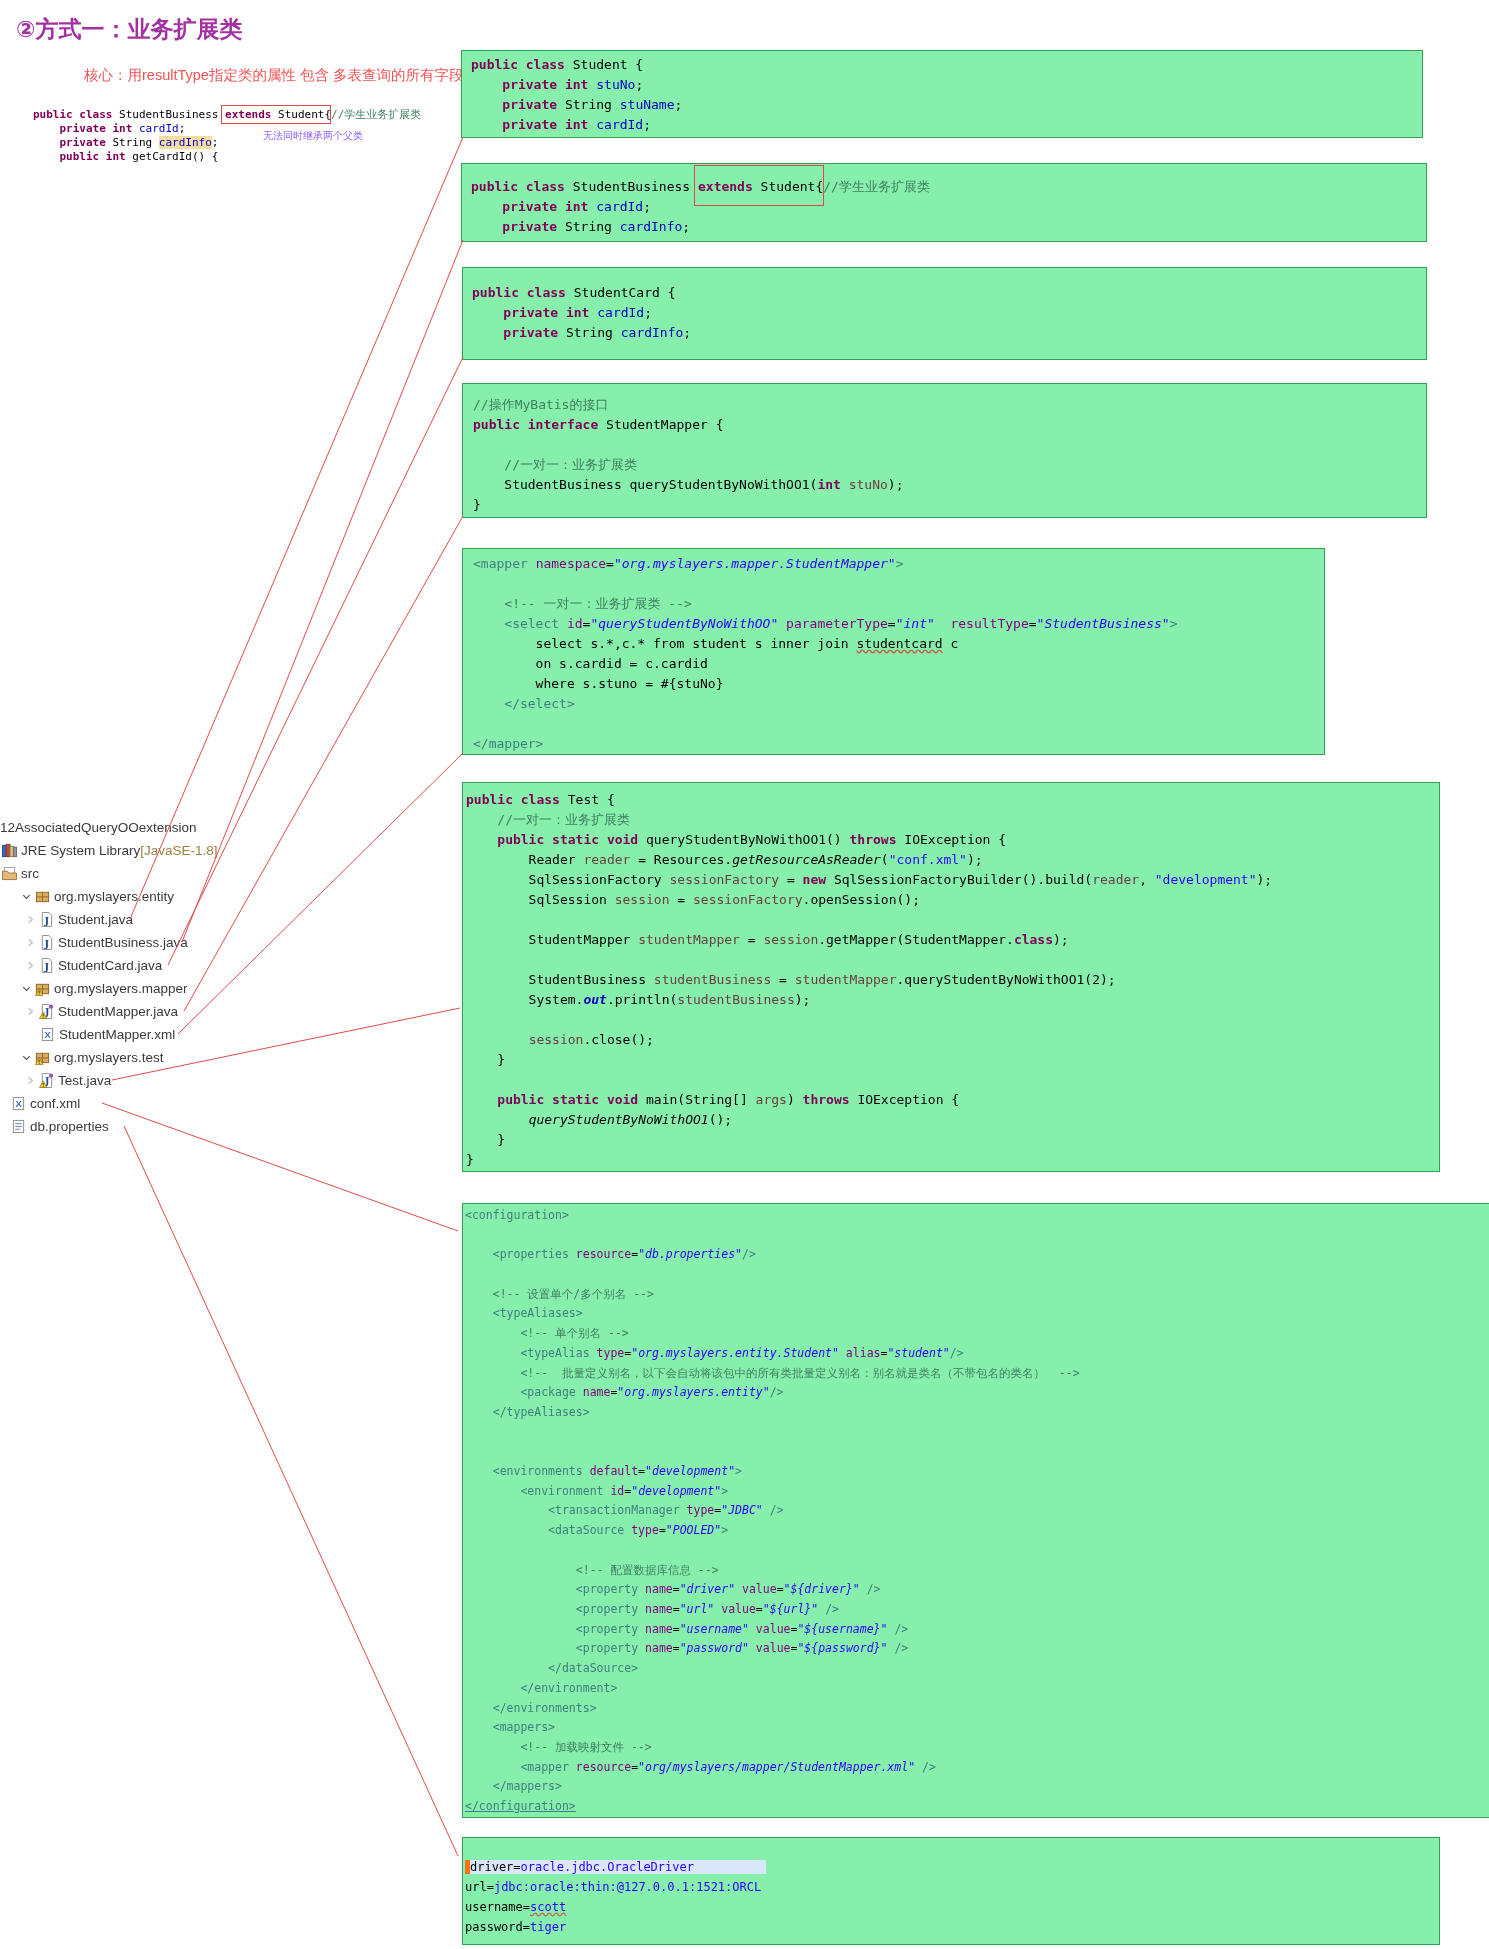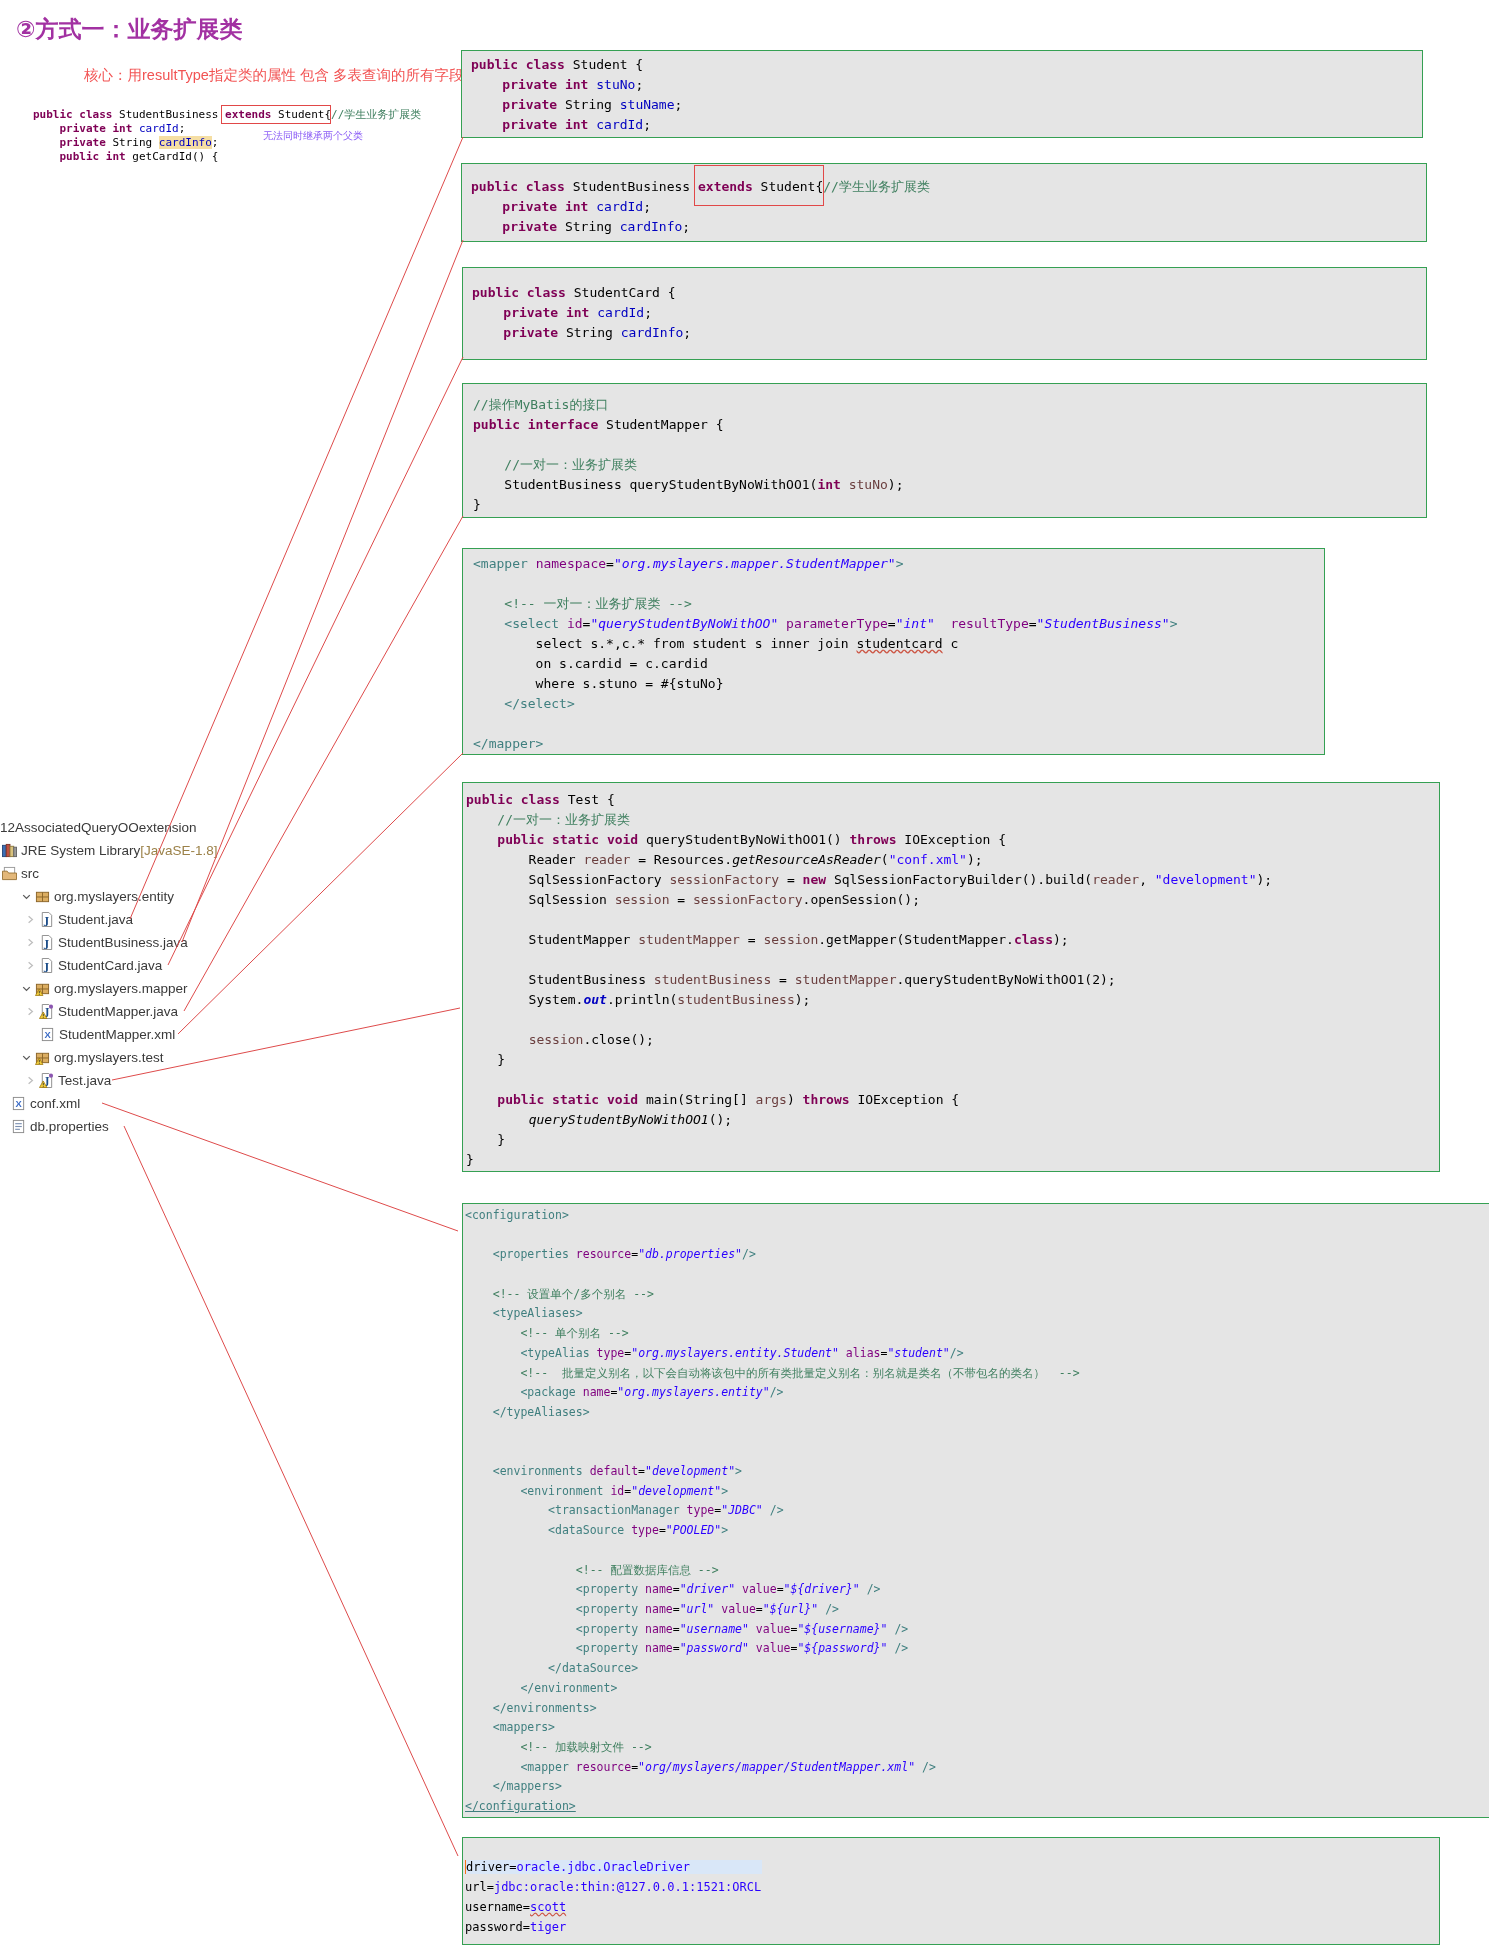--- a/index.html
+++ b/index.html
@@ -15,21 +15,21 @@
   #snippet{position:absolute;left:33px;top:108px;font-family:"DejaVu Sans Mono","Liberation Mono",monospace;
            font-size:11px;line-height:14px;white-space:pre;color:#000;}
   #snippet .cl{min-height:14px;}
 
   
   .red-rect{position:absolute;border:1px solid #E14848;background:transparent;}
   #snippet-rect{left:221px;top:105px;width:108px;height:17px;}
   #box2-rect{left:694px;top:165px;width:128px;height:39px;}
 
   
-  .codebox{position:absolute;box-sizing:border-box;border:1px solid #35A053;background:#e5e5e5;
+  .codebox{position:absolute;box-sizing:border-box;border:1px solid #35A053;background:#86efac;
            font-family:"DejaVu Sans Mono","Liberation Mono",monospace;font-size:13px;line-height:20px;
            white-space:pre;color:#000;overflow:hidden;}
   .codebox .cl{min-height:20px;}
   #box1{left:461px;top:50px;width:962px;height:88px;padding:4px 0 0 9px;}
   #box2{left:461px;top:163px;width:966px;height:79px;padding:13px 0 0 9px;}
   #box3{left:462px;top:267px;width:965px;height:93px;padding:15px 0 0 9px;}
   #box4{left:462px;top:383px;width:965px;height:135px;padding:11px 0 0 10px;}
   #box5{left:462px;top:548px;width:863px;height:207px;padding:5px 0 0 10px;}
   #box6{left:462px;top:782px;width:978px;height:390px;padding:7px 0 0 3px;}
   #box7{left:462px;top:1203px;width:1164px;height:615px;padding:2px 0 0 2px;font-size:11.5px;line-height:19.7px;}
@@ -48,21 +48,21 @@
   .tk-t{color:#3F7F7F;}
   .tk-tu{color:#3F7F7F;text-decoration:underline;}
   .tk-a{color:#7F007F;}
   .tk-p{color:#000;}
   .tk-v{color:#2A00FF;font-style:italic;}
   .tk-c{color:#3F7F5F;}
   .tk-sqg{color:#000;text-decoration:underline;text-decoration-style:wavy;text-decoration-color:#CC5544;}
   .tk-hl{color:#0000C0;background:#F5DEA3;}
   .tk-pv{color:#2A00FF;}
   .tk-pvs{color:#2A00FF;text-decoration:underline;text-decoration-style:wavy;text-decoration-color:#CC5544;}
-  .tk-selk{color:#000;background:#D9E7F8;border-left:1px solid #f97316;}
+  .tk-selk{color:#000;background:#D9E7F8;border-left:5px solid #f97316;}
   .tk-selv{color:#2A00FF;background:#D9E7F8;}
   .tk-selpad{background:#D9E7F8;}
 
   
   #tree{position:absolute;left:0;top:0;width:260px;height:1949px;}
   .trow{position:absolute;left:0;display:flex;align-items:center;height:22px;white-space:nowrap;
         font-size:13.5px;color:#3A3A3A;cursor:default;}
   .trow .chev{width:16px;height:16px;display:inline-flex;align-items:center;justify-content:center;flex:0 0 16px;}
   .trow .ticon{width:16px;height:16px;margin-right:4px;display:inline-flex;align-items:center;justify-content:center;flex:0 0 16px;}
   .trow .tsuffix{color:#9B8148;}

